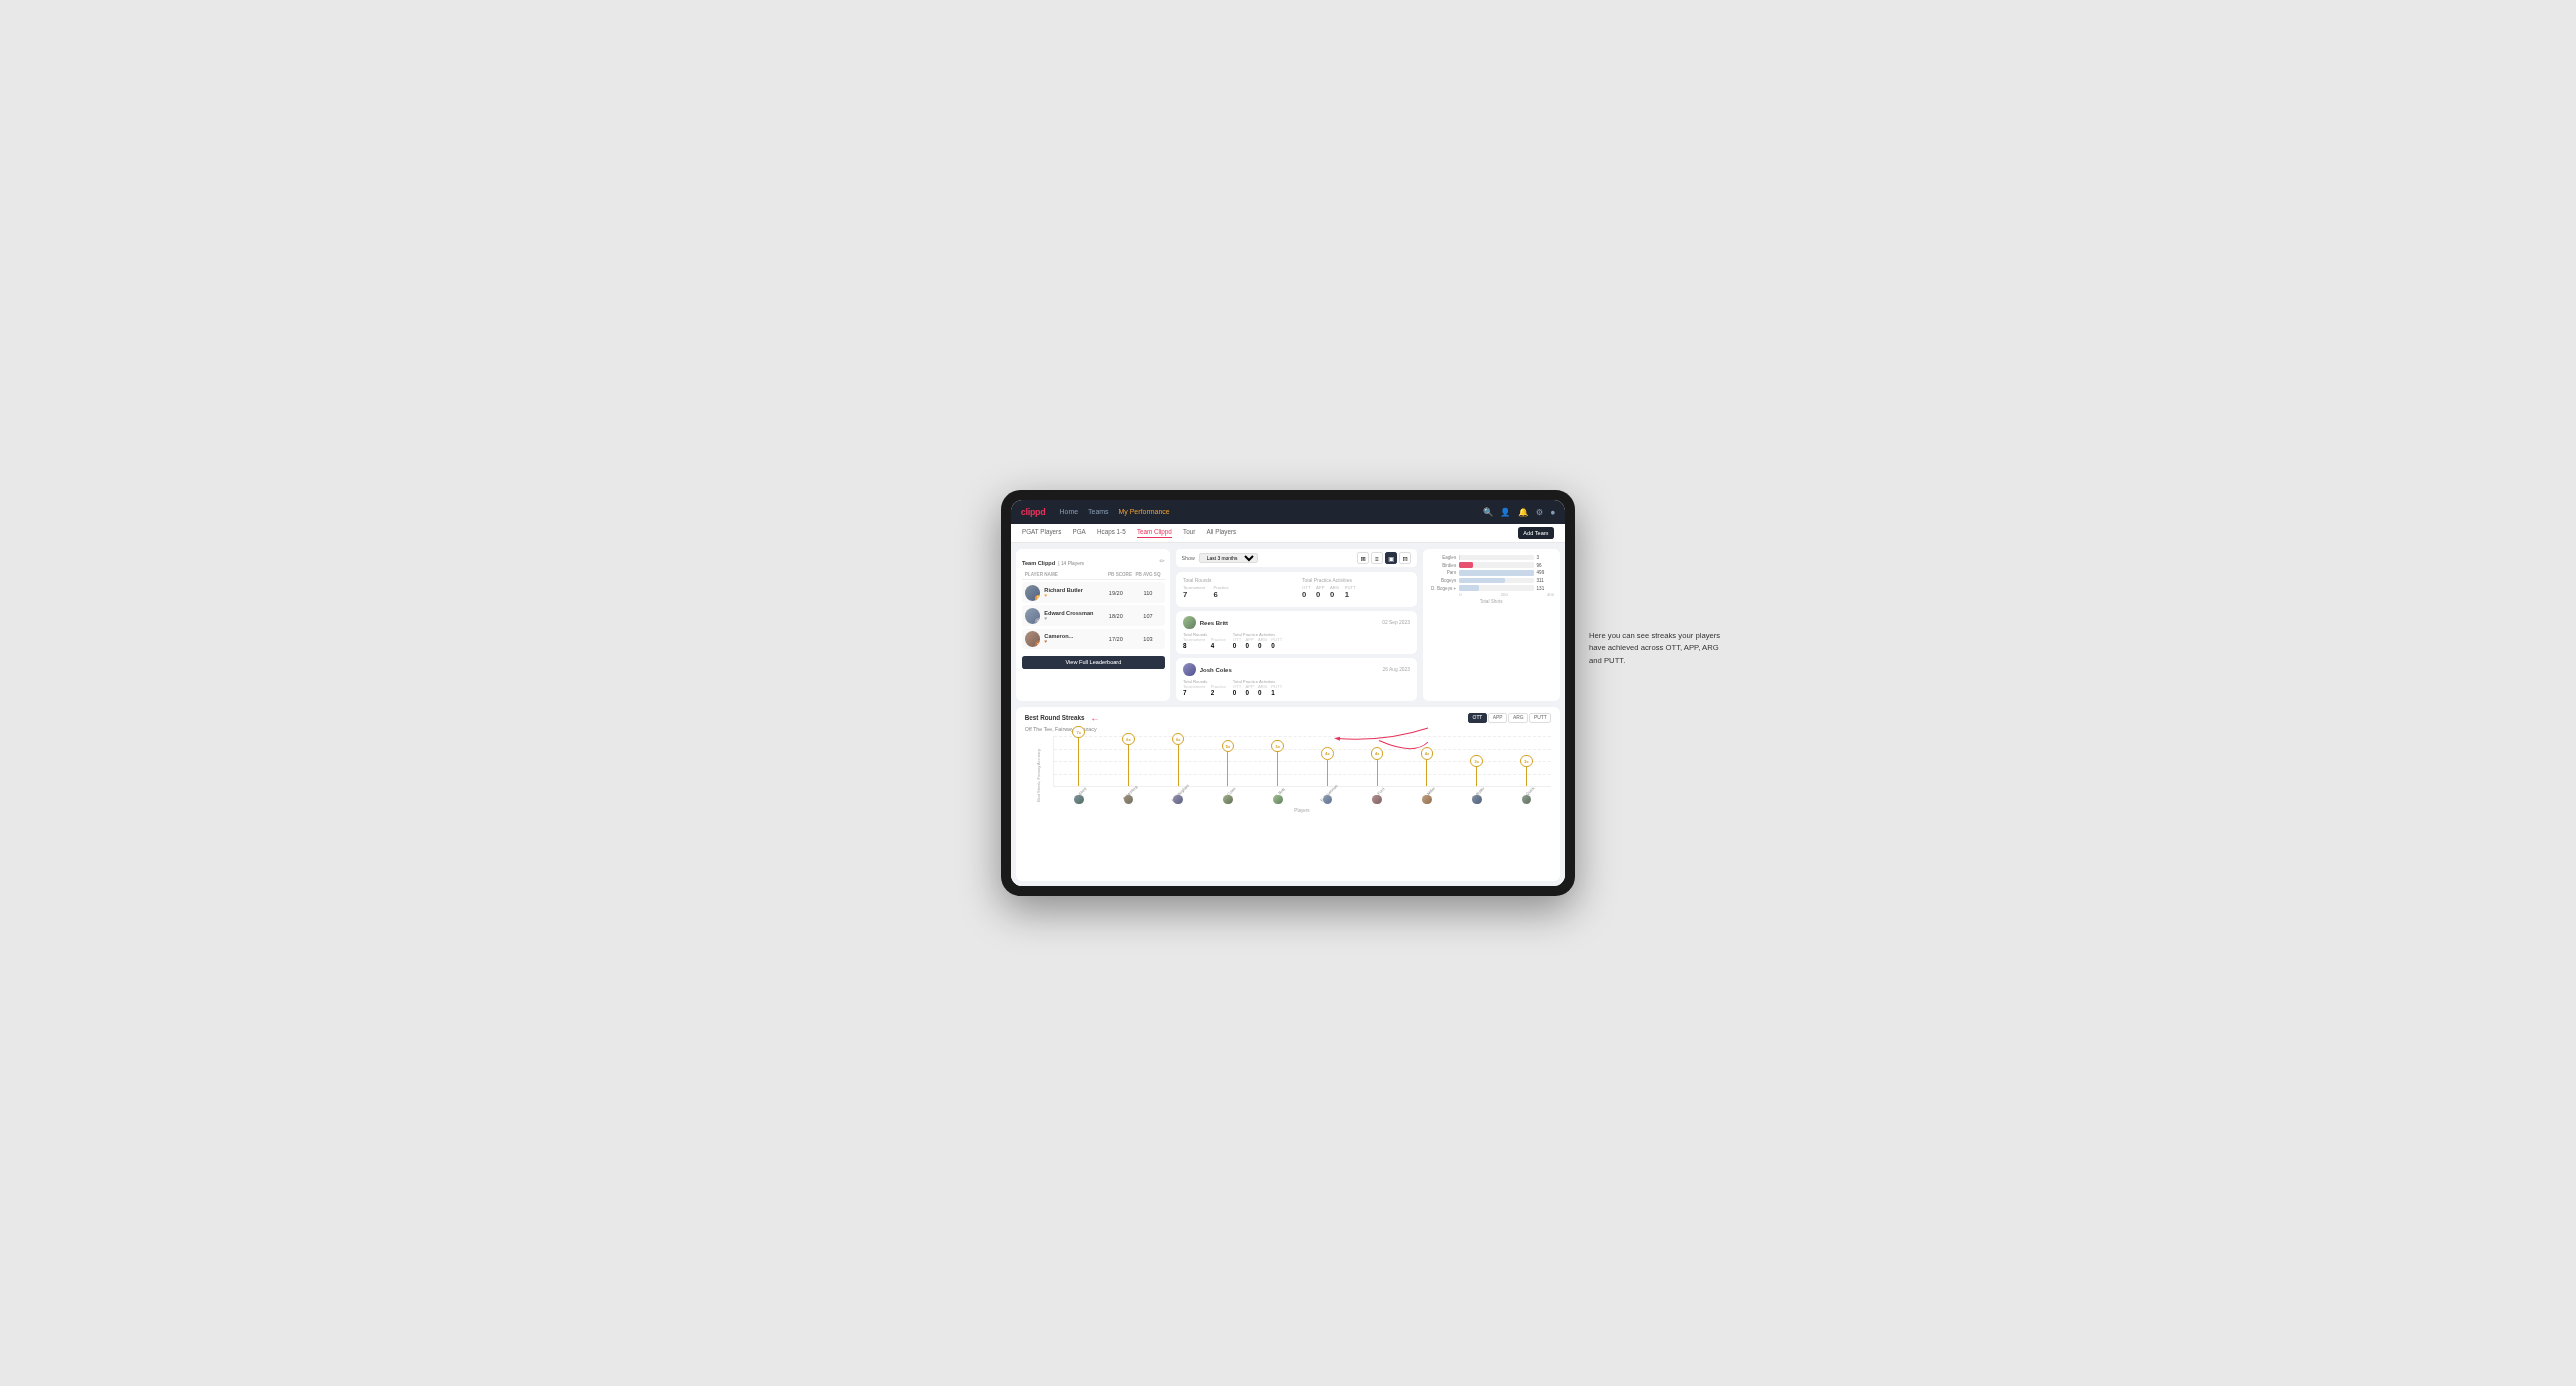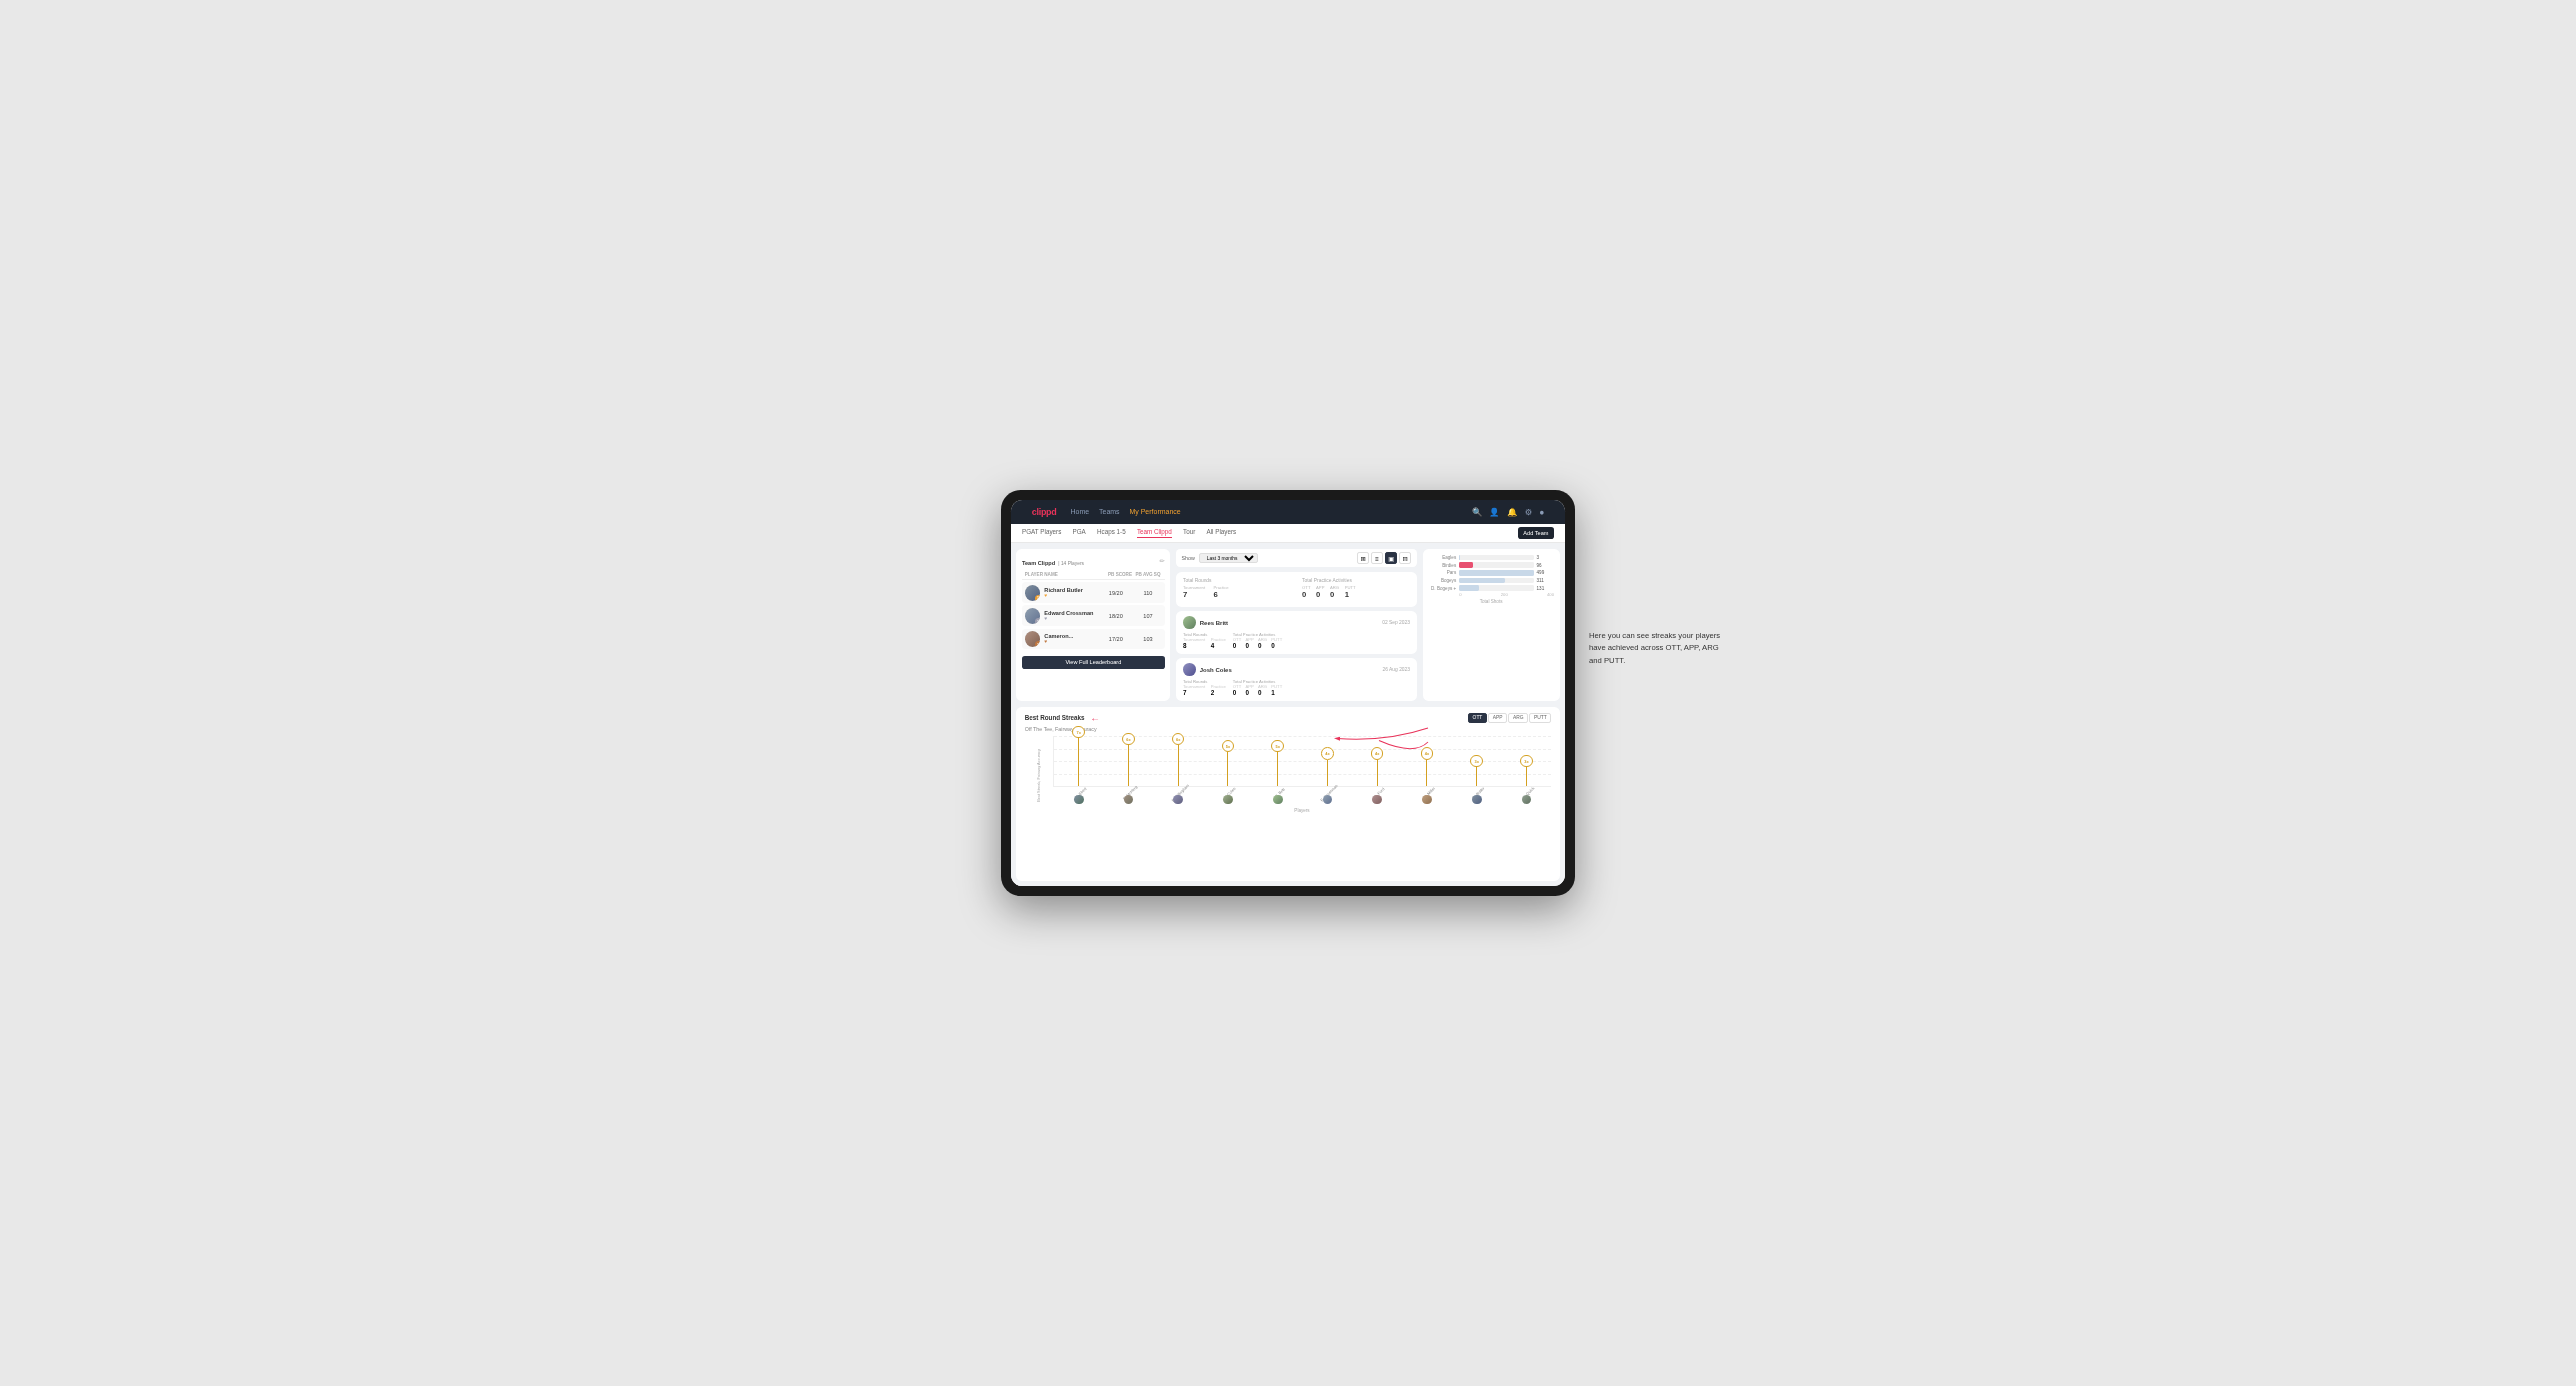--- a/index.html
+++ b/index.html
@@ -30,21 +30,21 @@
       overflow: hidden;
       display: flex;
       flex-direction: column;
     }
 
     
     .top-nav {
       background: #1e2530;
       display: flex;
       align-items: center;
-      padding: 0 21px;
+      padding: 0 10px;
       height: 24px;
       flex-shrink: 0;
     }
 
     .logo {
       color: #e8335a;
       font-size: 9px;
       font-weight: 700;
       margin-right: 14px;
       letter-spacing: -0.3px;

